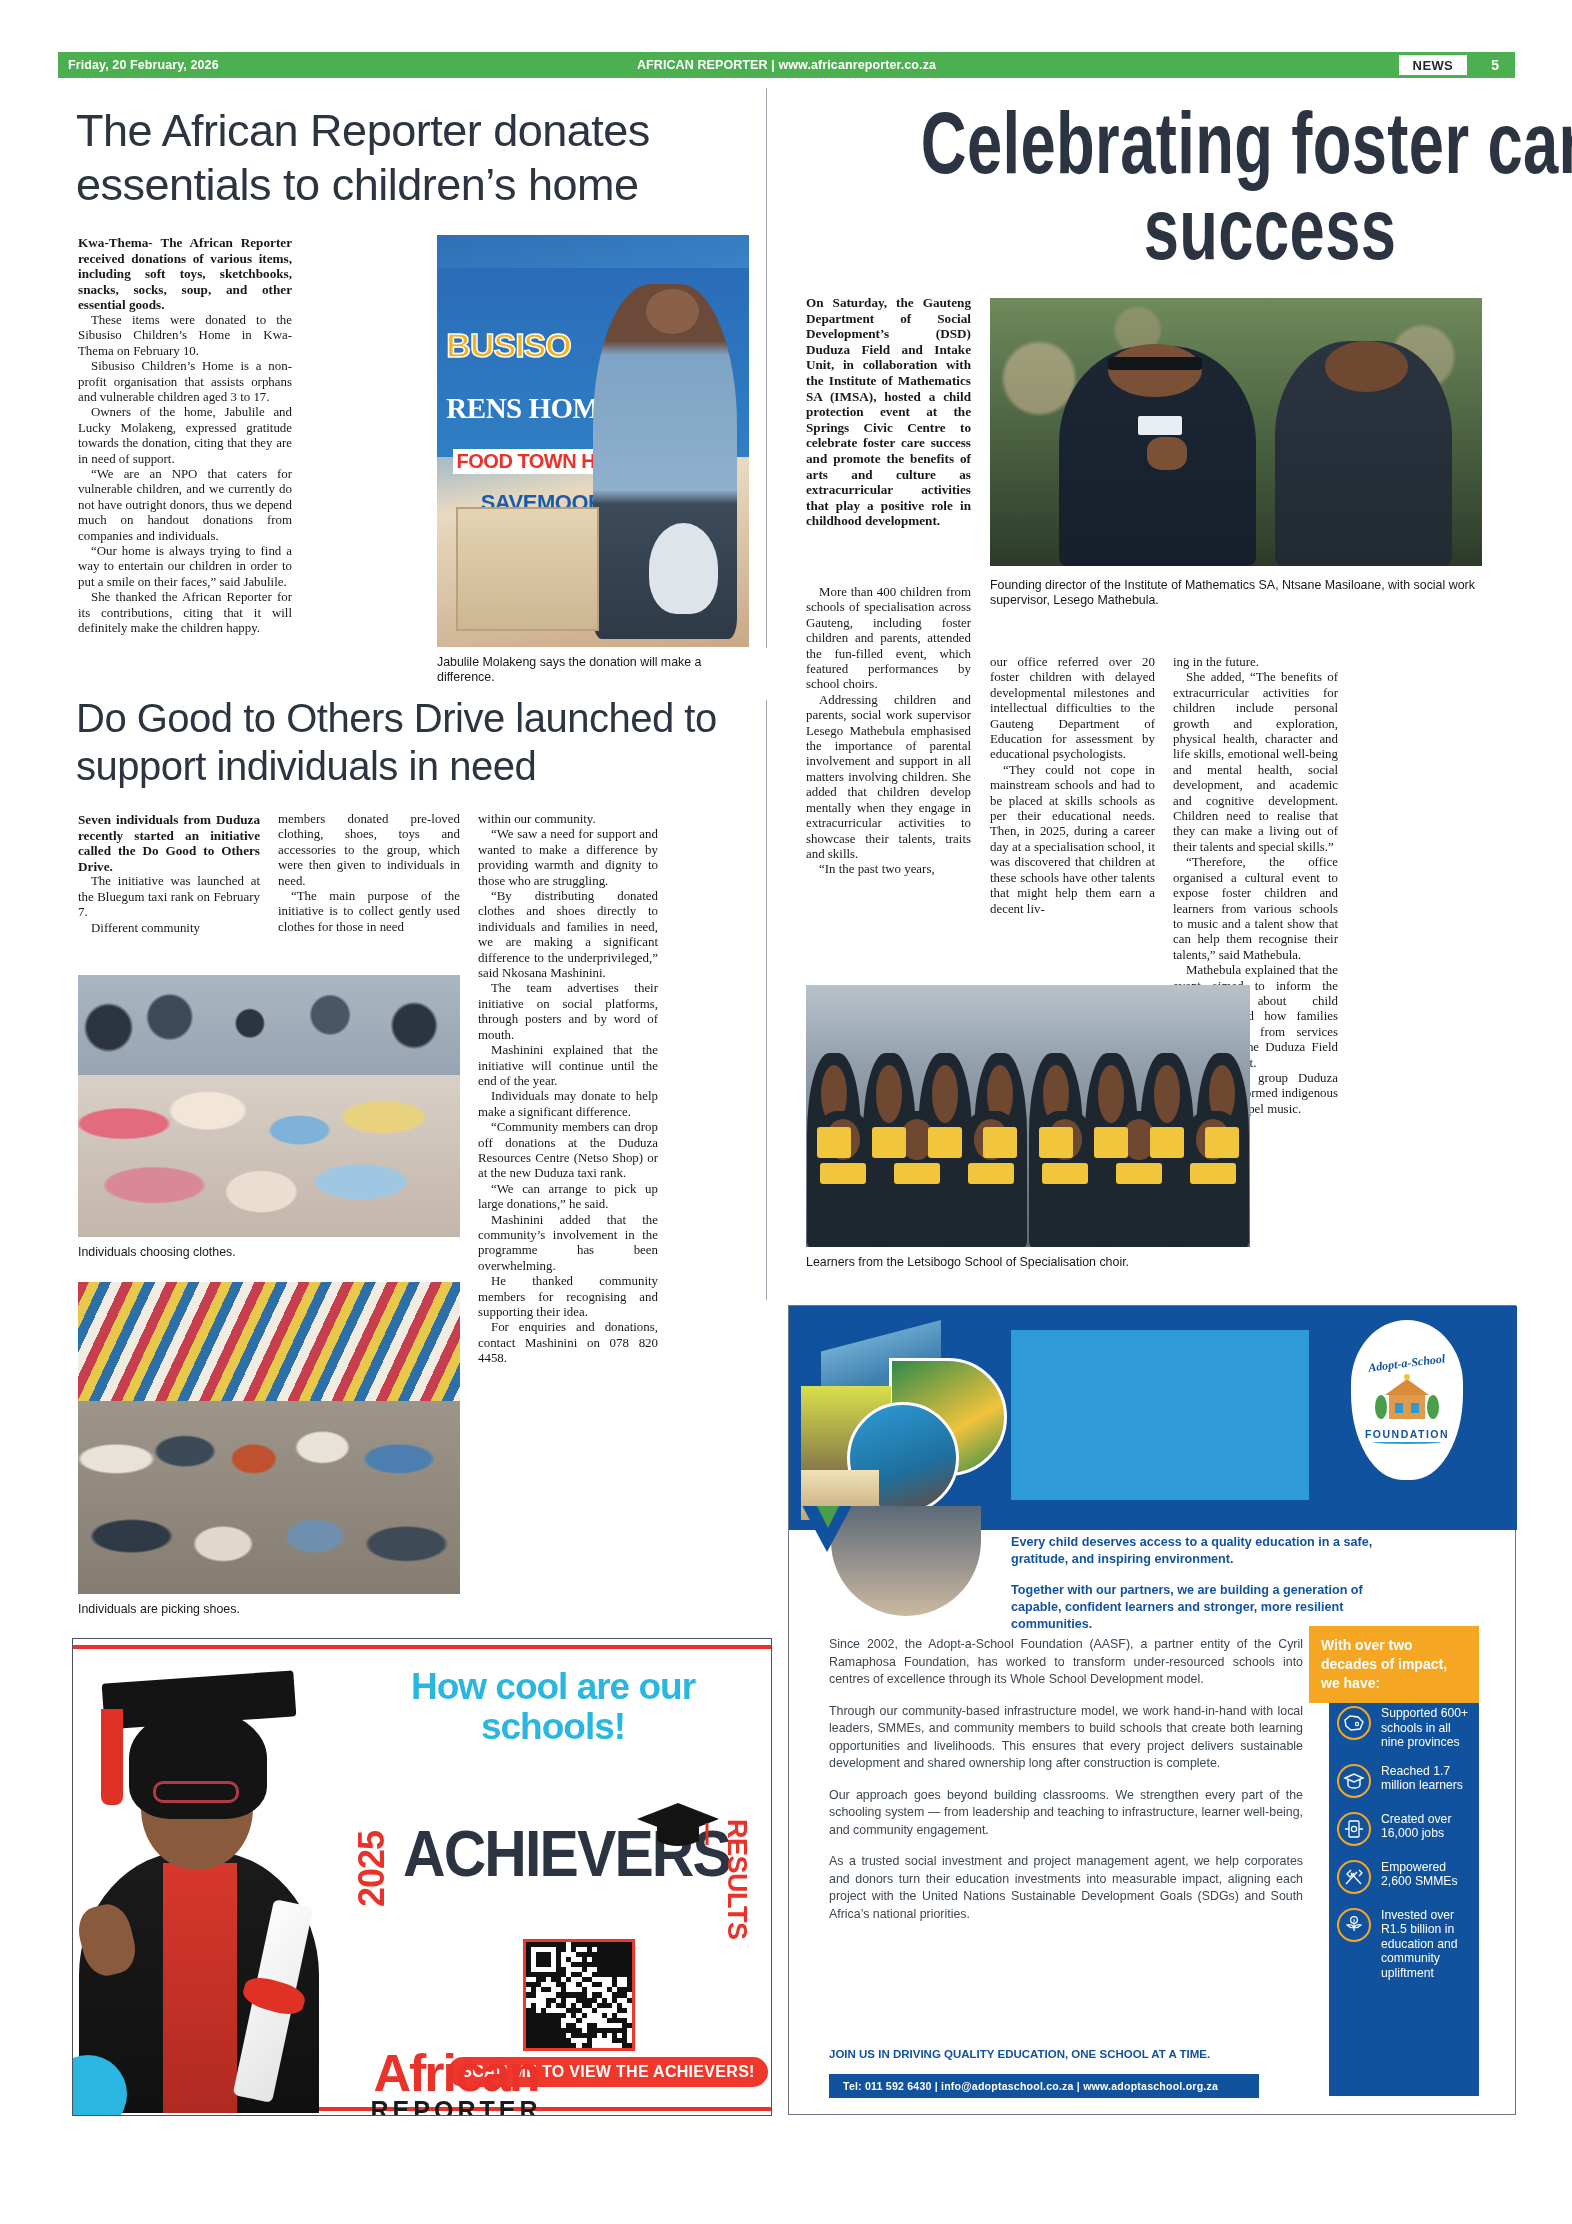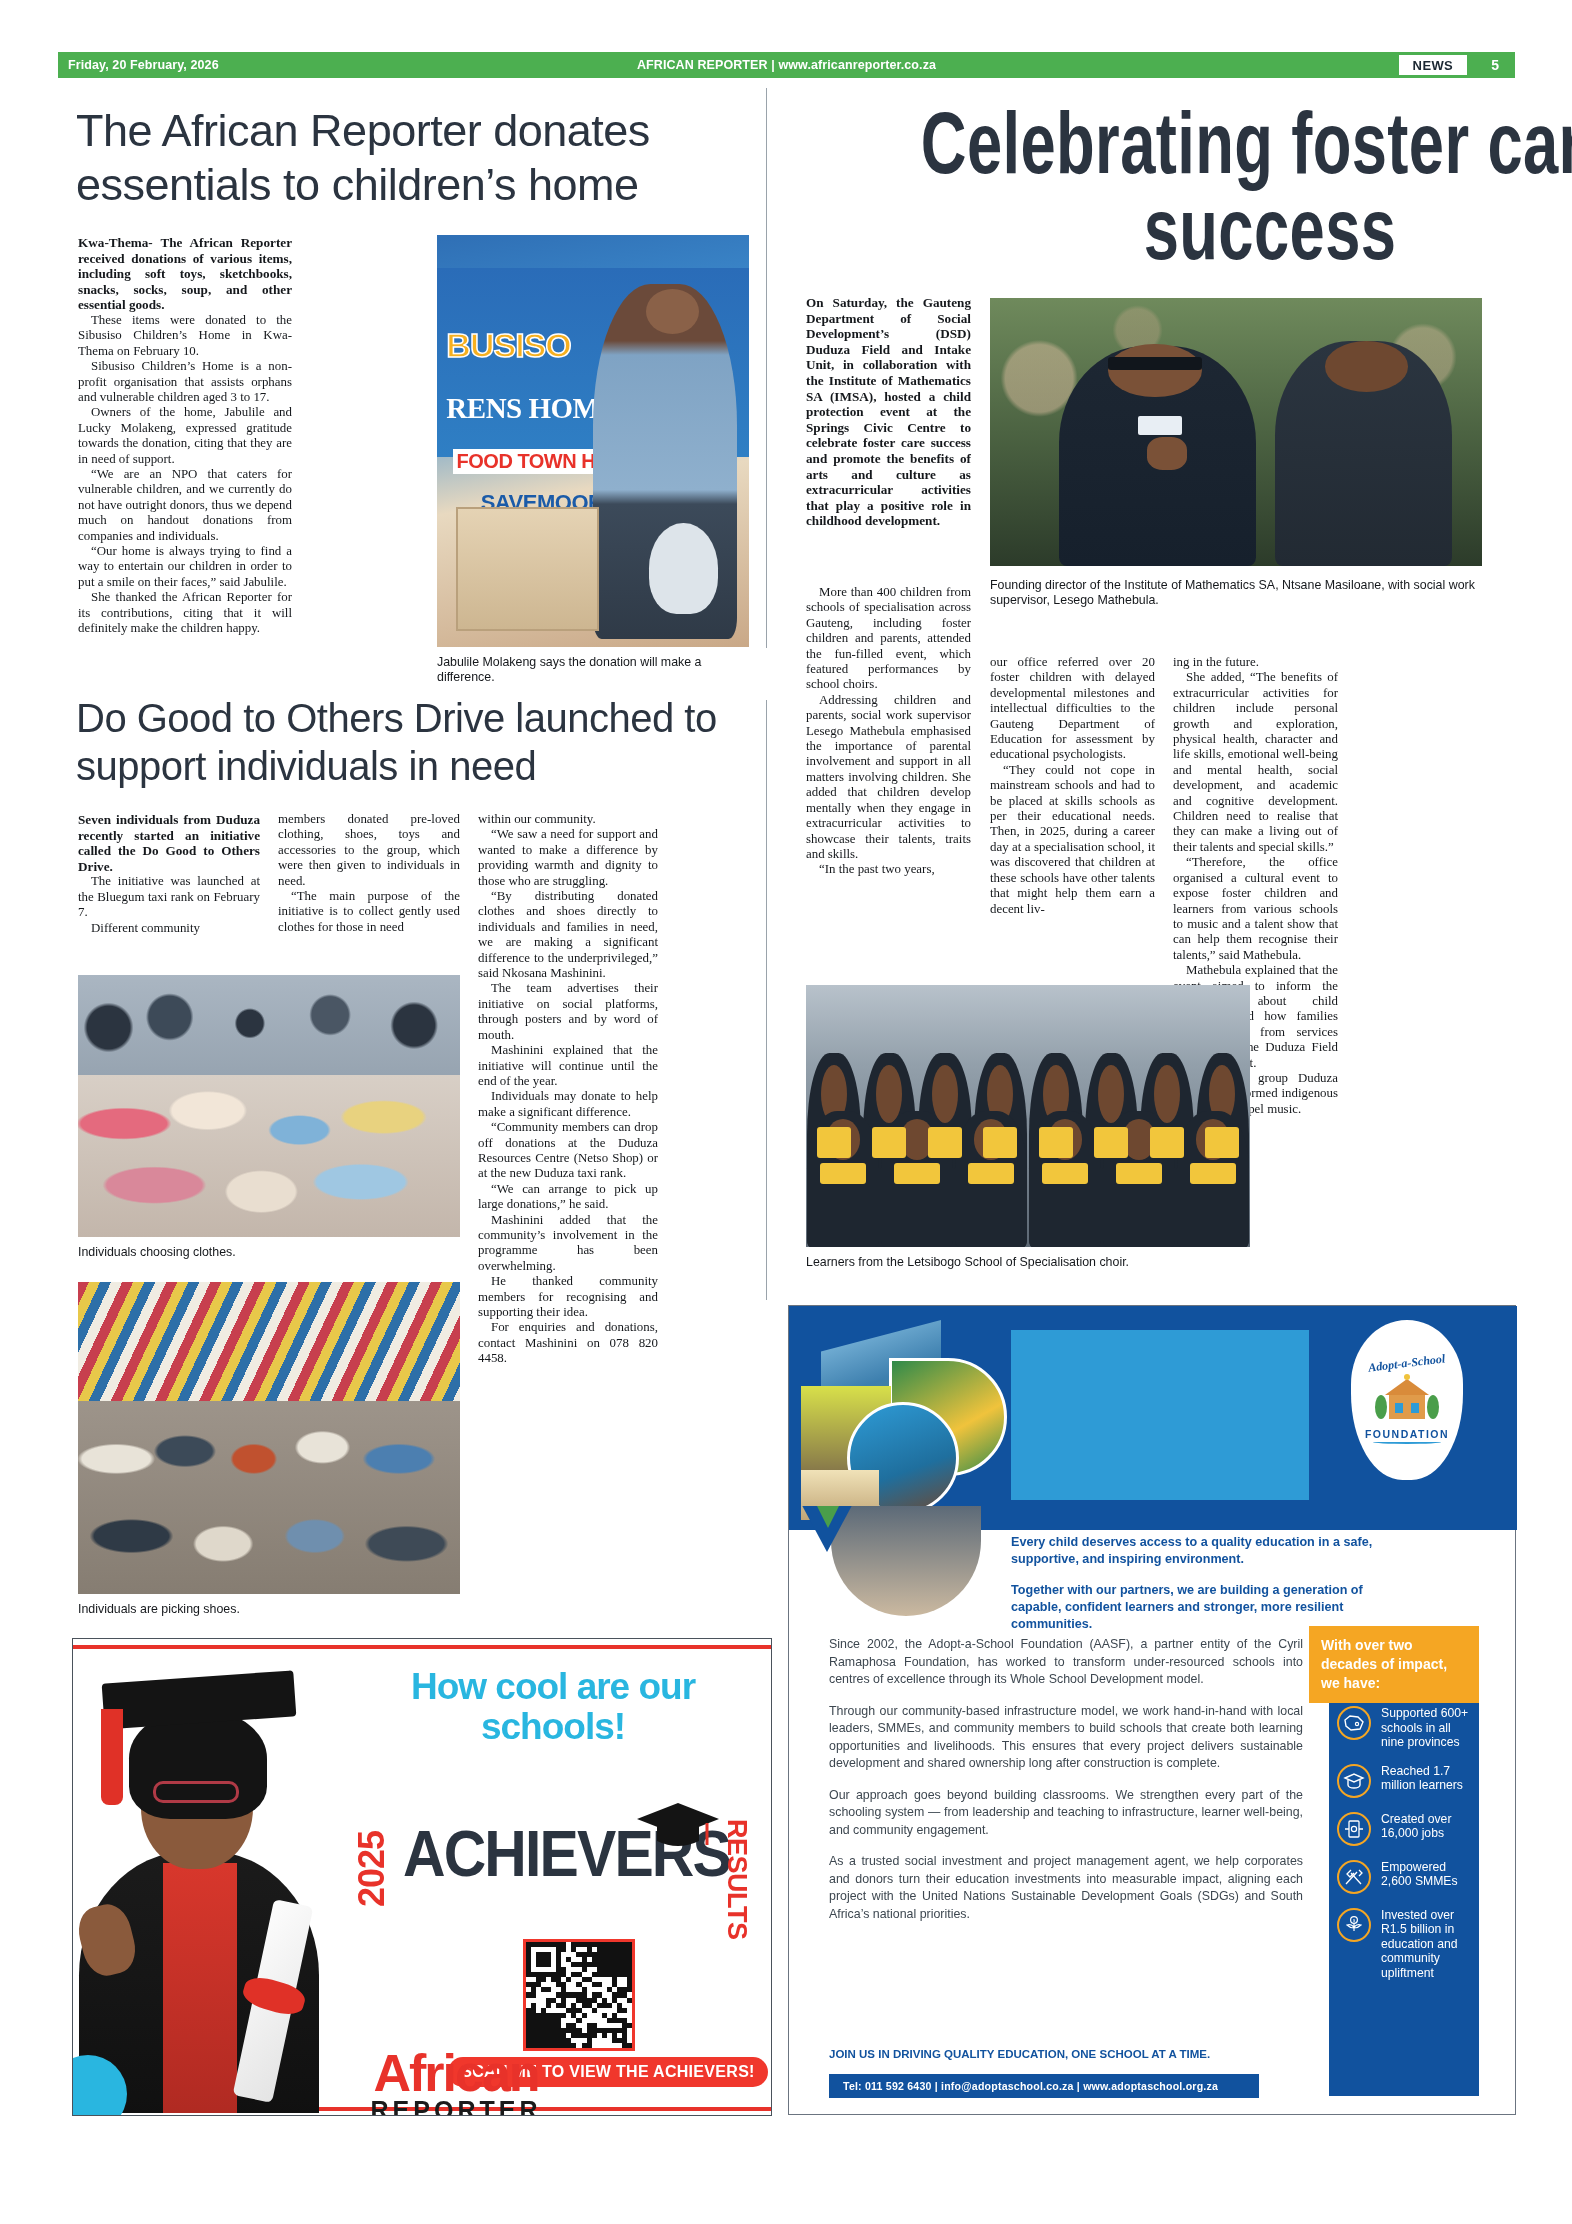--- a/index.html
+++ b/index.html
@@ -406,21 +406,21 @@
         <rect x="36" y="30" width="8" height="10" fill="#2e9bd6"></rect>
         <ellipse cx="6" cy="34" rx="6" ry="12" fill="#4a9e4a"></ellipse>
         <ellipse cx="58" cy="34" rx="6" ry="12" fill="#4a9e4a"></ellipse>
         <circle cx="32" cy="4" r="3" fill="#f0c33c"></circle>
       </svg>
       <div style="font-family:'Liberation Sans',sans-serif; font-weight:bold; color:#11529e;
                   font-size:10.5px; letter-spacing:1.5px; margin-top:3px;">FOUNDATION</div>
       <div style="width:68px; height:4px; border-bottom:2px solid #2e9bd6; border-radius:50%;"></div>
     </div>
 
-    <div class="aas-sub" style="position:absolute; left:222px; top:228px; width:400px;">Every child deserves access to a quality education in a safe, supportive, and inspiring environment.</div>
+    <div class="aas-sub" style="position:absolute; left:222px; top:228px; width:400px;">Every child deserves access to a quality education in a safe, gratitude, and inspiring environment.</div>
     <div class="aas-sub" style="position:absolute; left:222px; top:276px; width:400px;">Together with our partners, we are building a generation of capable, confident learners and stronger, more resilient communities.</div>
 
     <div style="position:absolute; left:8px; top:200px; width:200px; height:112px; overflow:hidden;">
       <div style="position:absolute; left:34px; top:0; width:150px; height:110px;
                   border-radius:0 0 100px 100px; background:linear-gradient(180deg,#5c6a78,#cbb9a0);"></div>
       <div style="position:absolute; left:0; top:-10px; width:60px; height:56px;
                   background:#11529e; clip-path:polygon(0 0,100% 0,50% 100%);"></div>
       <div style="position:absolute; left:18px; top:-4px; width:26px; height:26px;
                   background:#4a9e4a; clip-path:polygon(0 0,100% 0,50% 100%);"></div>
     </div>

